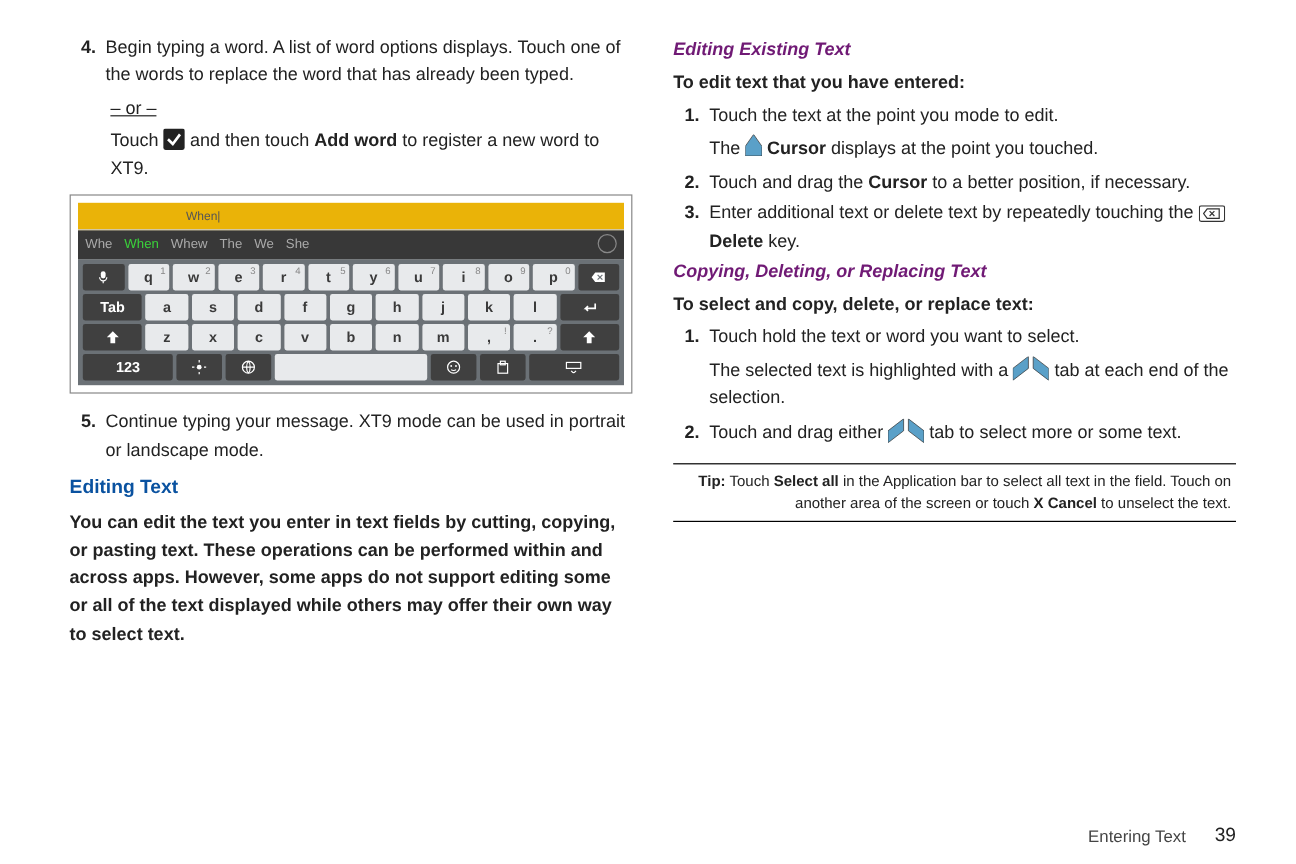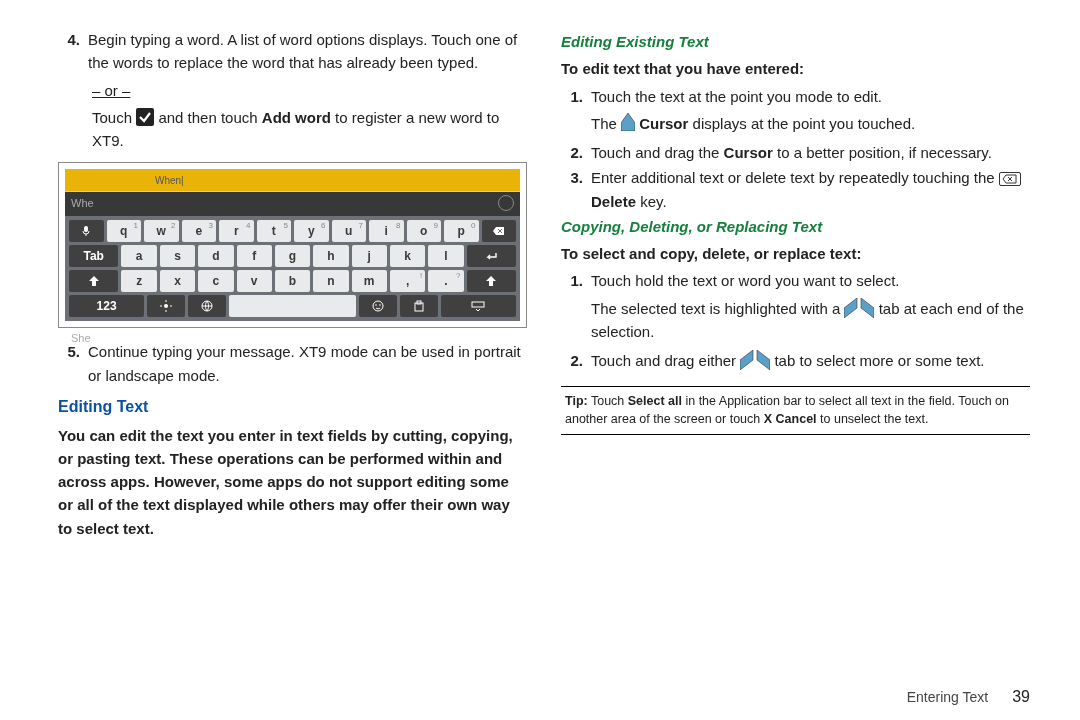--- a/index.html
+++ b/index.html
@@ -40,21 +40,21 @@
   .sub { margin-top: 4px; margin-bottom: 4px; }
   .or { padding-left: 34px; margin: 4px 0; text-decoration: underline; }
   .tight { padding-left: 34px; }
   .heading-blue {
     color: #0a52a0;
     font-weight: bold;
     font-size: 16px;
     margin: 8px 0 4px 0;
   }
   .heading-blue-it {
-    color: #15803d;
+    color: #701a75;
     font-weight: bold;
     font-style: italic;
     font-size: 15px;
     margin: 2px 0 4px 0;
   }
   .para { margin: 2px 0 4px 0; font-weight: bold; }
   b { font-weight: bold; }
 
   
   svg.inline {
@@ -74,25 +74,25 @@
     height: 22px;
     border-bottom: 1px solid #ccc;
     display:flex;
     align-items:center;
     padding-left: 90px;
   }
   .kb-sug {
     background: #383838;
     color: #aaa;
     display: flex;
+    align-items: center;
     padding: 3px 6px;
     gap: 10px;
     height: 18px;
     position: relative;
-    flex-direction: column;
   }
   .kb-sug span.sel { color: #3ad23a; }
   .kb-sug .circ {
     position:absolute; right:6px; top:3px;
     width:14px; height:14px; border:1px solid #888; border-radius:50%;
   }
   .kb-rows { background: #6b7176; padding: 4px; }
   .kb-row { display: flex; gap: 3px; margin-bottom: 3px; }
   .kb-row:last-child { margin-bottom: 0; }
   .key {
@@ -121,21 +121,21 @@
     color: #888;
     font-weight: normal;
   }
 
   .tipbox {
     border-top: 1px solid #000;
     border-bottom: 1px solid #000;
     margin: 14px 0 0 0;
     padding: 6px 4px;
     font-size: 12.5px;
-    text-align: left;
+    text-align: right;
     line-height: 1.4;
   }
 
   .footer {
     display: flex;
     justify-content: flex-end;
     align-items: center;
     gap: 24px;
     padding: 28px 50px 0 0;
     font-size: 14px;

